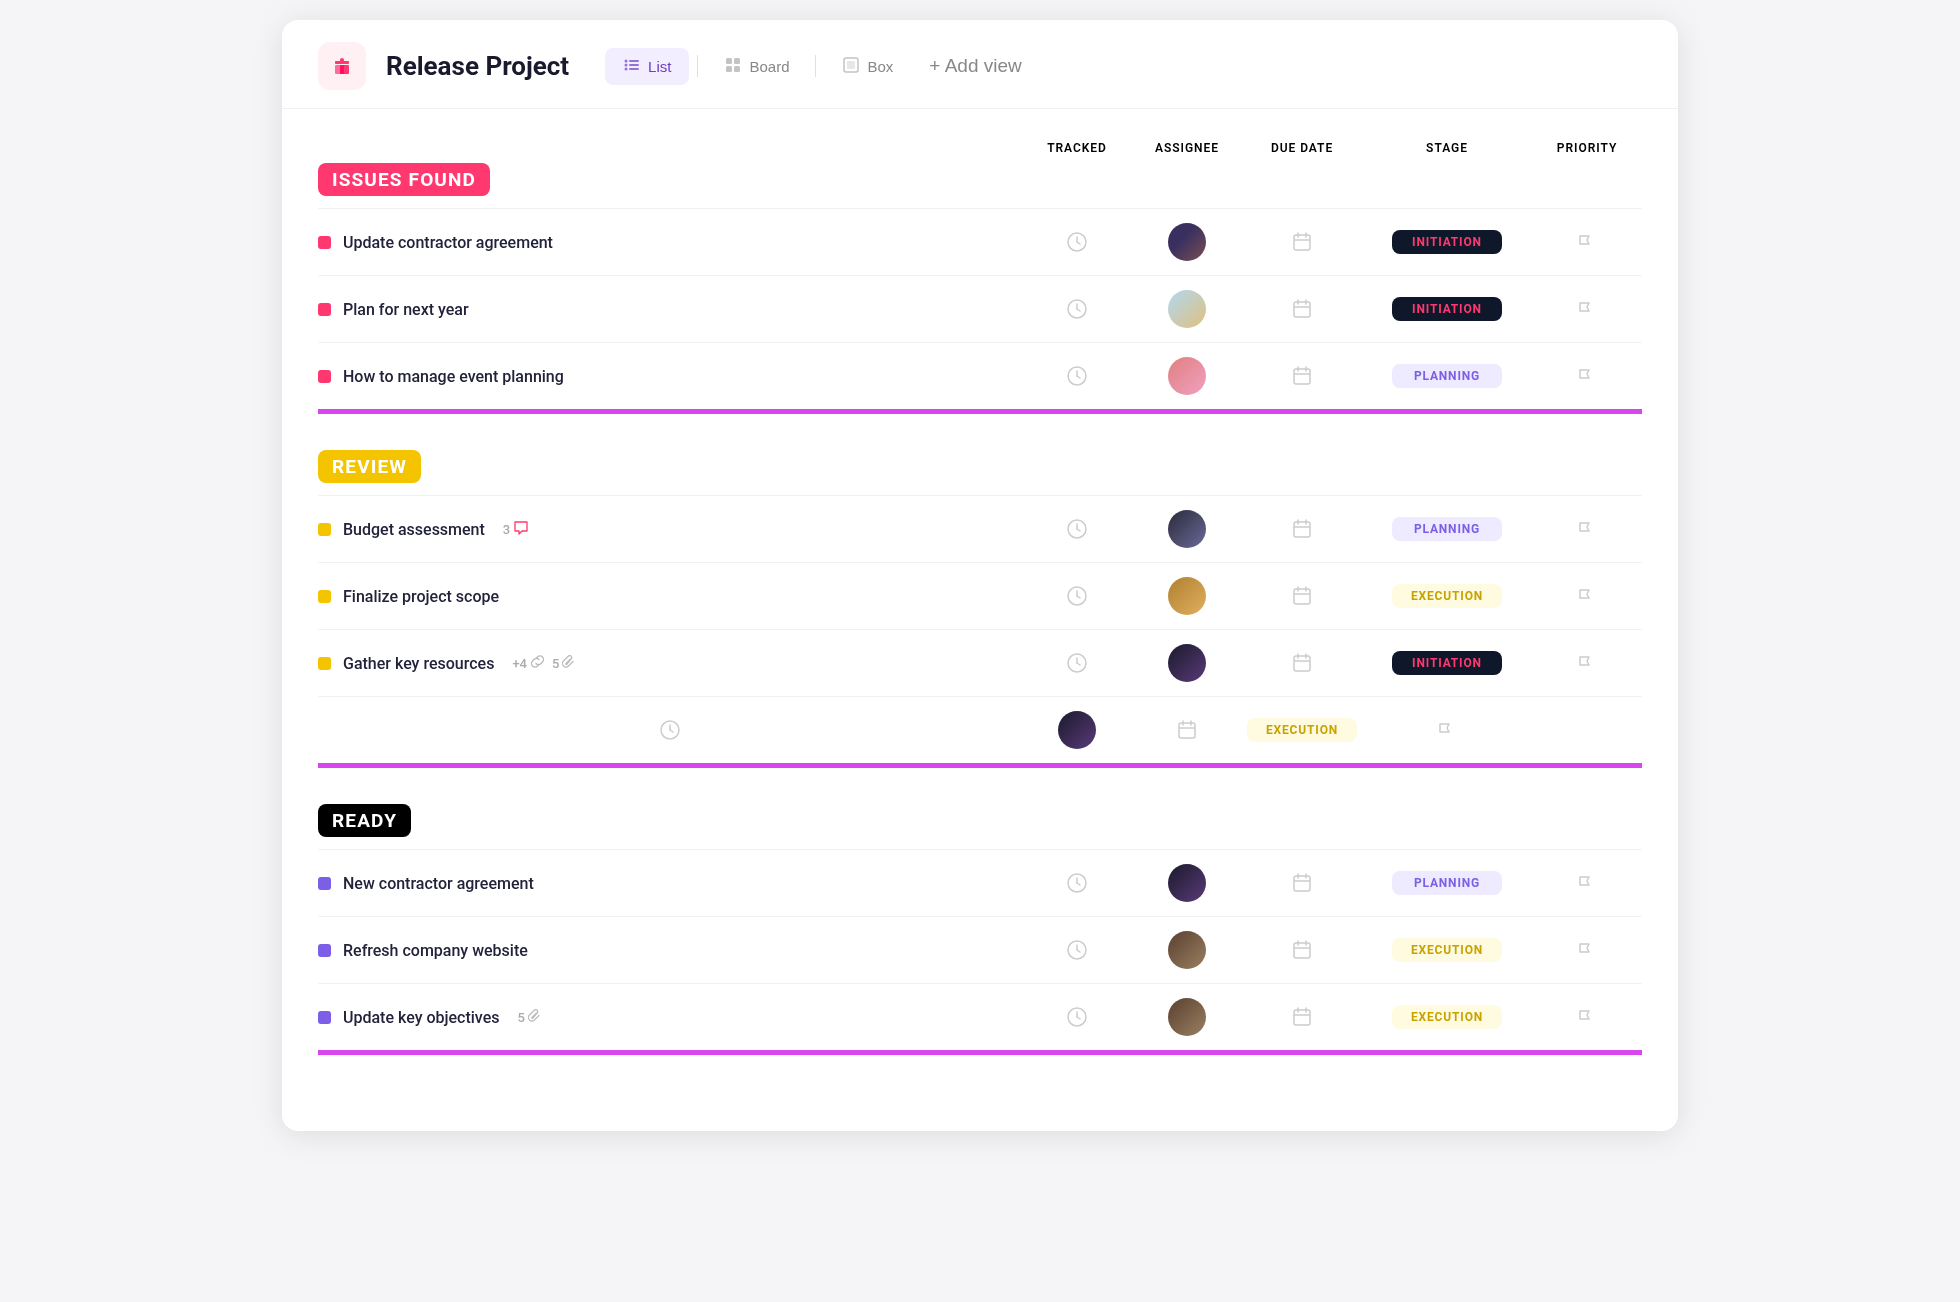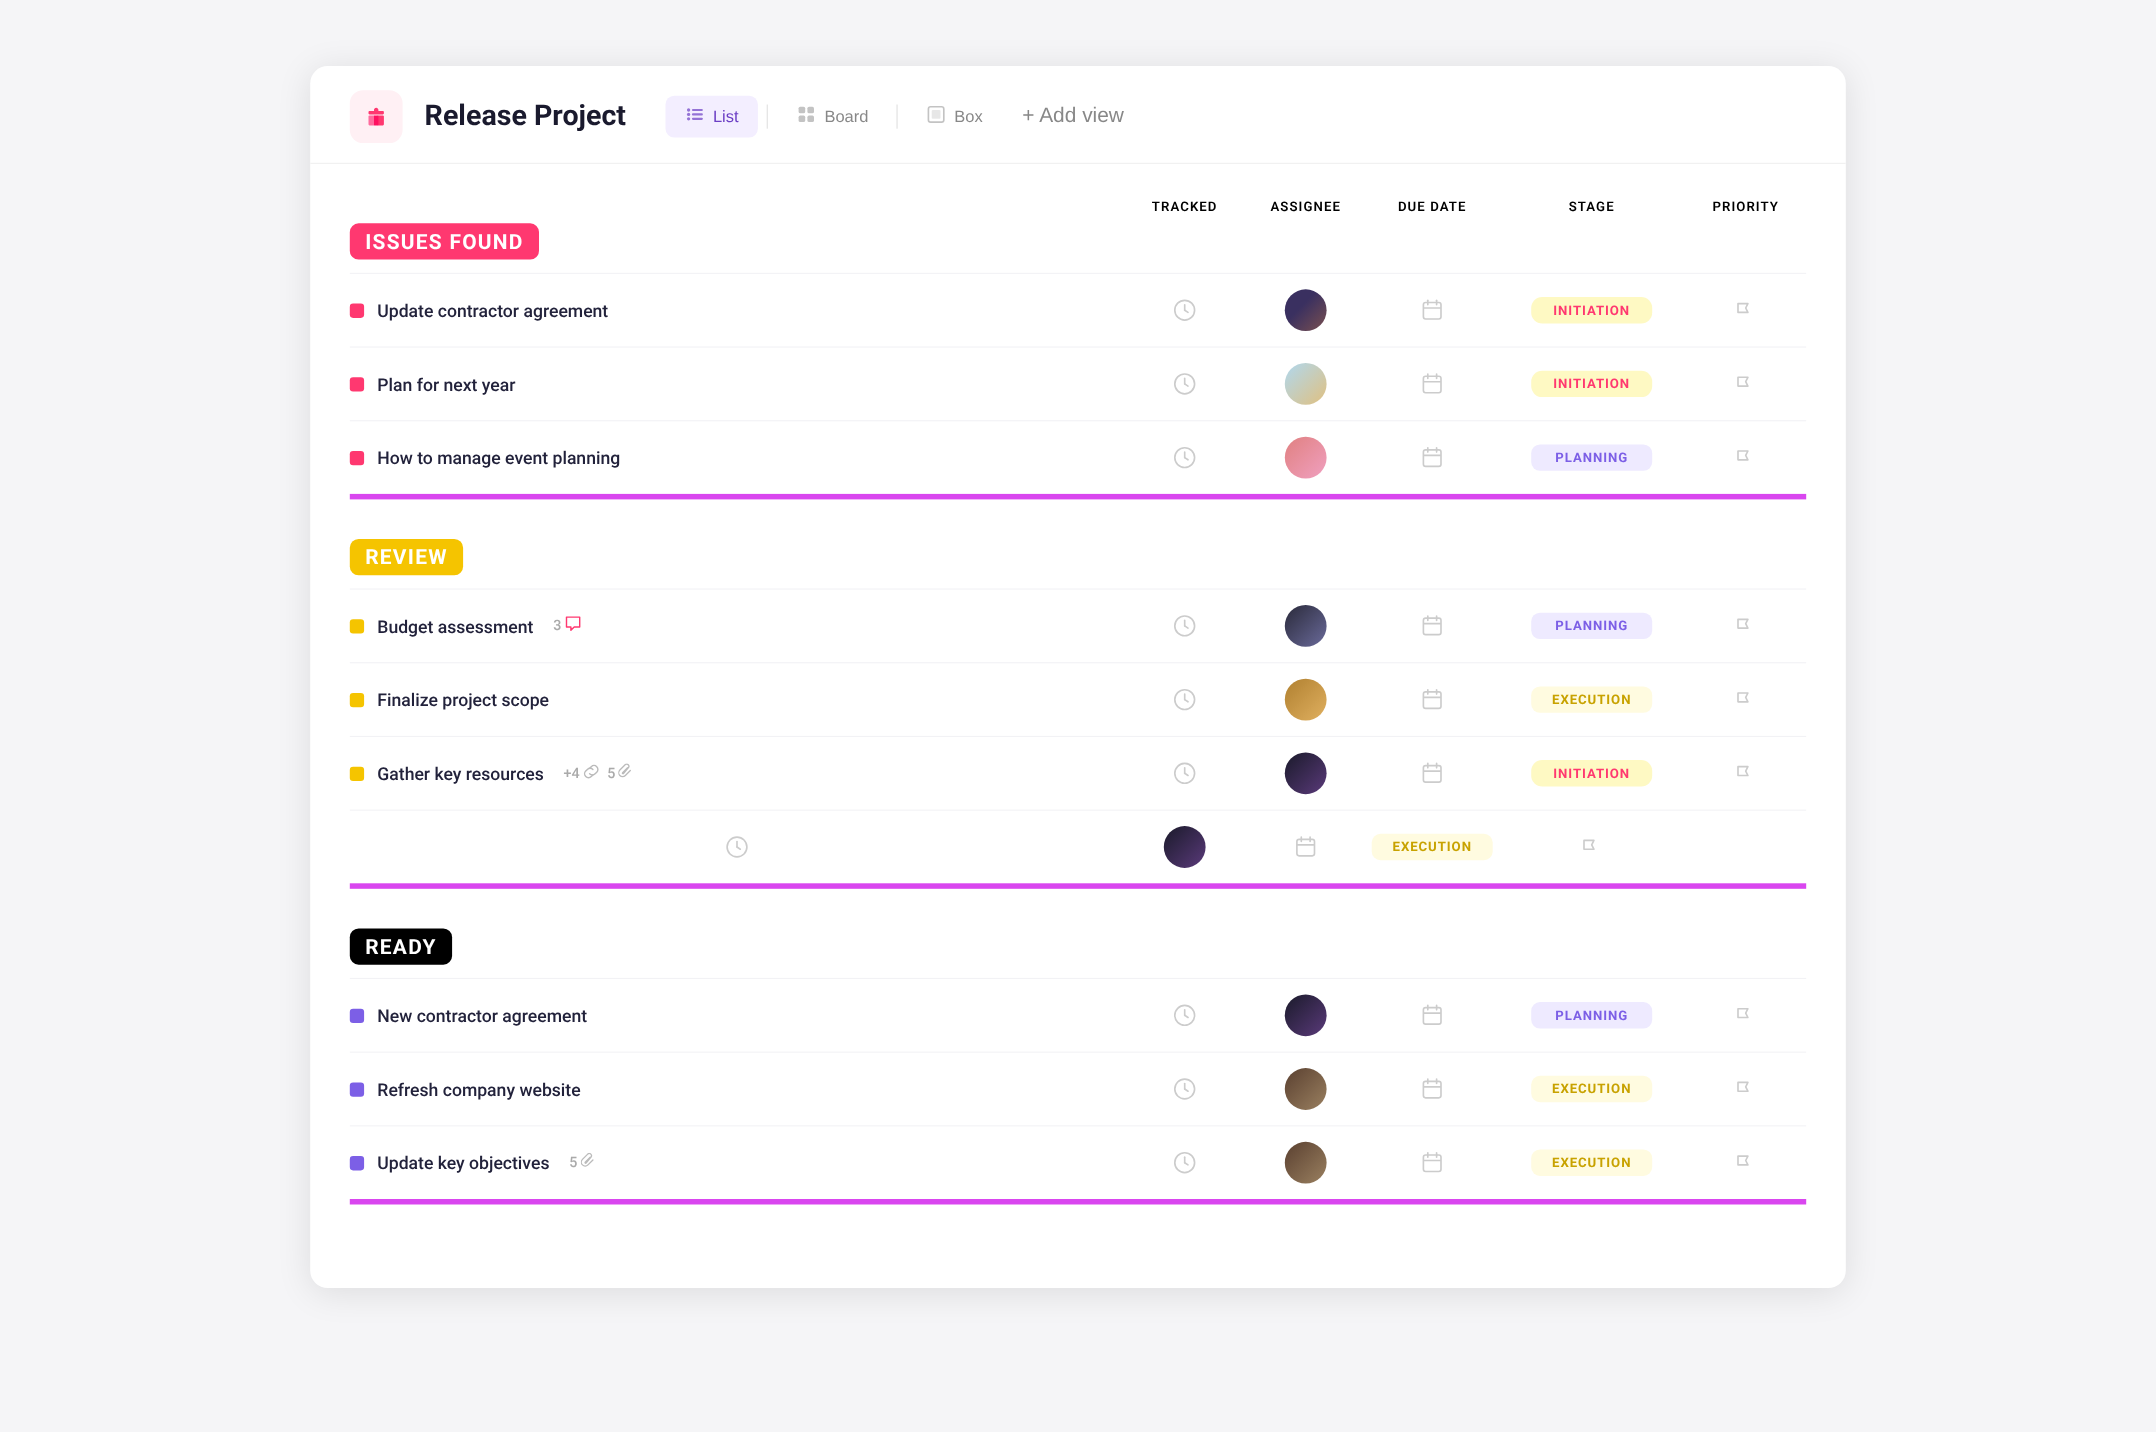--- a/index.html
+++ b/index.html
@@ -13,21 +13,20 @@
       padding: 20px;
     }
     .app-container {
       background: #fff;
       border-radius: 16px;
       box-shadow: 0 4px 32px rgba(0,0,0,0.10);
       width: 1396px;
       max-width: 100%;
       overflow: hidden;
       padding-bottom: 40px;
-      margin-top: 40px;
     }
     
     .header {
       display: flex;
       align-items: center;
       padding: 22px 36px 18px 36px;
       border-bottom: 1px solid #f0f0f0;
       gap: 20px;
     }
     .header-logo {
@@ -207,21 +206,21 @@
       display: inline-block;
       padding: 5px 14px;
       border-radius: 8px;
       font-size: 12px;
       font-weight: 700;
       letter-spacing: 0.07em;
       text-transform: uppercase;
       text-align: center;
       min-width: 110px;
     }
-    .stage-initiation { background: #fef9c3; color: #ff3870; border-radius: 10px; }
+    .stage-initiation { background: #0f172a; color: #ff3870; }
     .stage-planning { background: #eeeaff; color: #7c5fe6; }
     .stage-execution { background: #fffbe0; color: #c8a200; }
     .sections-wrapper { margin-top: 0; }
   </style>
 </head>
 <body>
 
 <div class="app-container">
 
   <div class="header">

